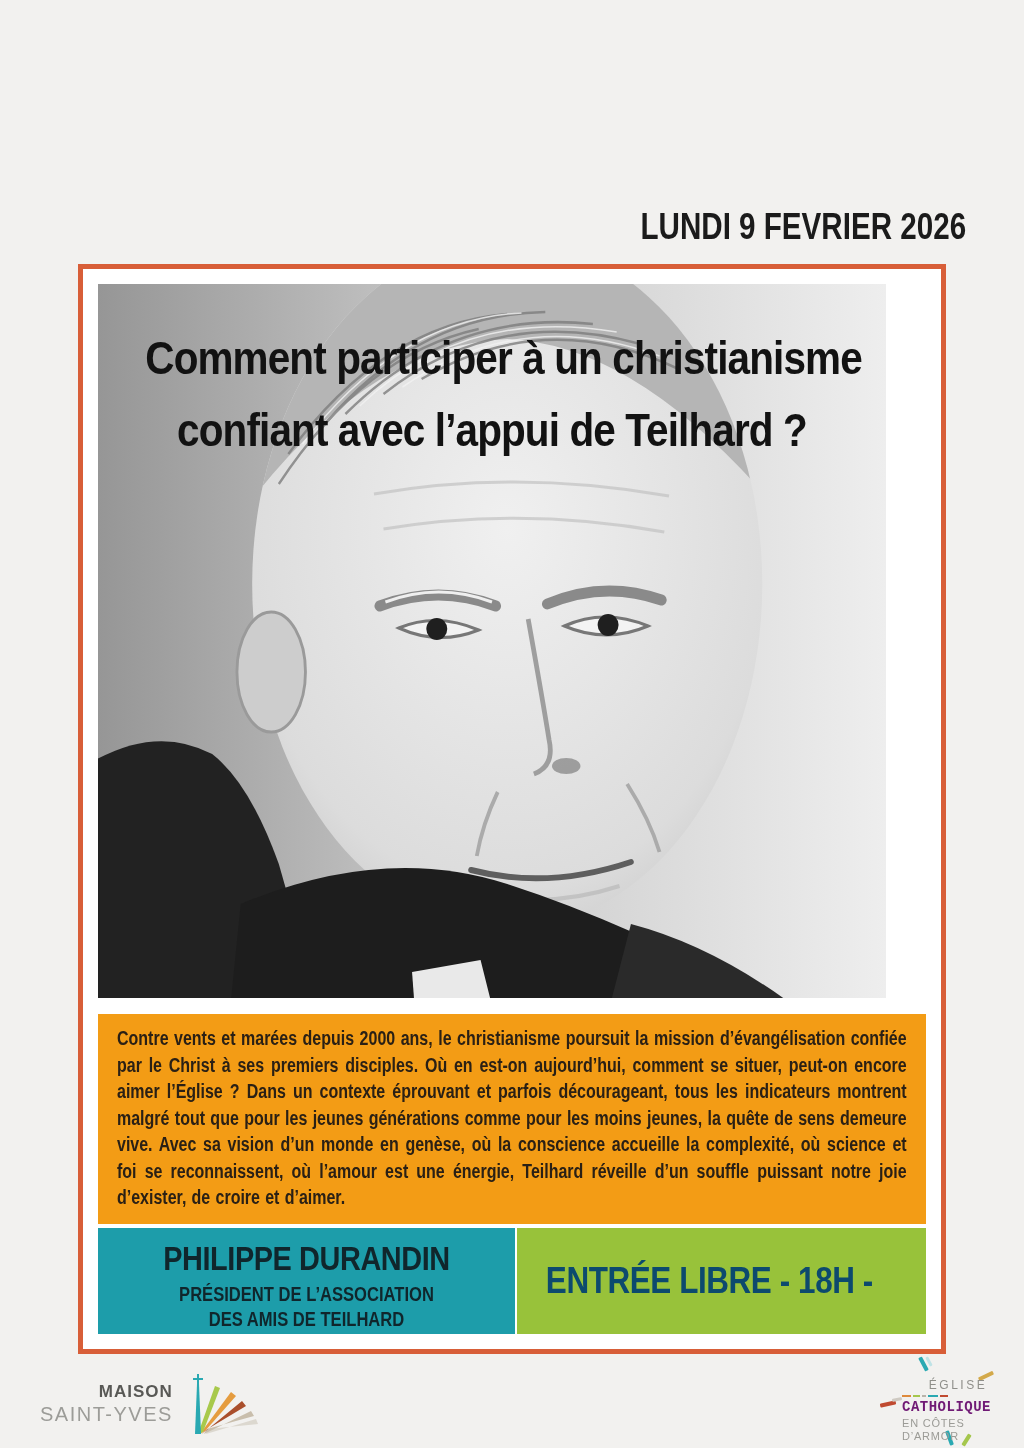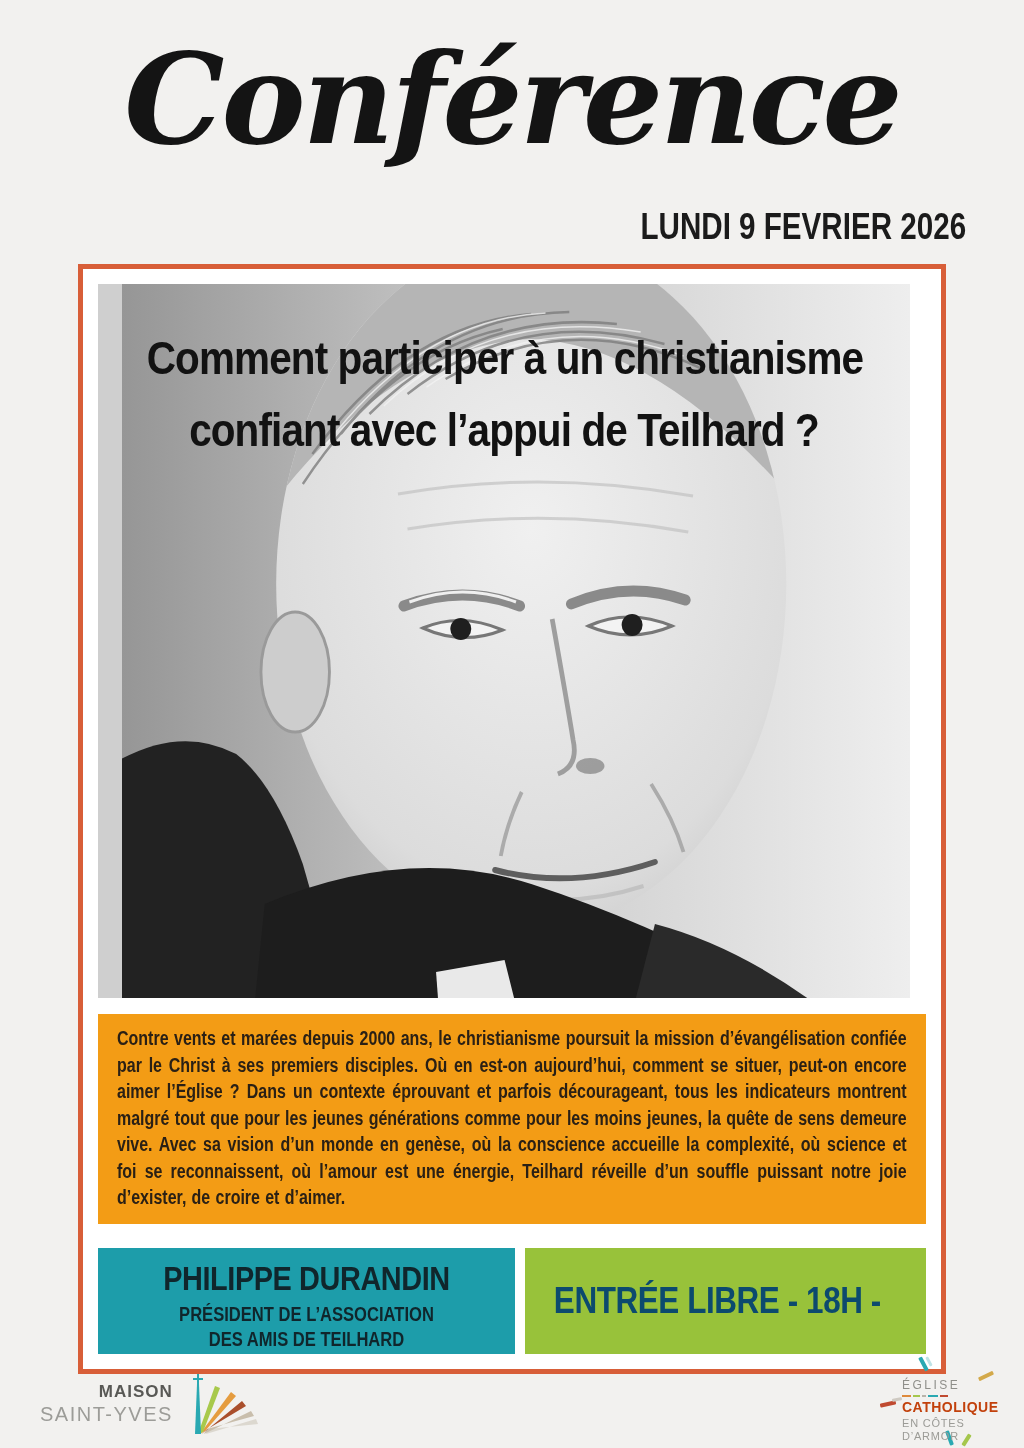--- a/index.html
+++ b/index.html
@@ -22,41 +22,41 @@
     font-size:37px; font-weight:800; color:#1b1b1b; white-space:nowrap;
     transform:scaleX(0.8); transform-origin:100% 50%; letter-spacing:0;
   }
   
   .frame{
     position:absolute; left:78px; top:264px; width:868px;
     box-sizing:border-box; border:5px solid var(--frame-border,#d85e38);
     background:#ffffff; padding:15px;
   }
   .photo-wrap{
-    position:relative; width:788px; height:714px; overflow:hidden; background:#cfcfcf;padding-left:24px;
+    position:relative; width:788px; height:714px; overflow:hidden; background:#cfcfcf;
   }
   .photo-wrap svg{display:block; width:100%; height:100%;}
   .question{
     position:absolute; left:0; right:0; top:38px; z-index:2;
     text-align:center; font-weight:800; font-size:46px; color:#121212;
     line-height:72px; letter-spacing:-1px;
   }
   .question span{display:block; transform:scaleX(0.88); transform-origin:50% 50%; white-space:nowrap;}
   
   .desc-box{
     margin-top:16px; background:var(--panel-orange,#f39c15);
     padding:11px 19px 13px; overflow:hidden;
   }
   .desc-text{
     width:963px; transform:scaleX(0.82); transform-origin:0 0;
     font-size:19.5px; font-weight:700; line-height:26.5px;
     color:#2a2015; text-align:justify; word-spacing:1px;
   }
   
-  .row{display:flex; gap:10px; margin-top:24px; height:106px;}
+  .row{display:flex; gap:2px; margin-top:4px; height:106px;}
   .speaker-box{
     width:417px; box-sizing:border-box; background:var(--panel-teal,#1d9daa);
     color:#10262c; text-align:center; padding-top:11px;
   }
   .speaker-name{font-size:34px; font-weight:800; transform:scaleX(0.85); white-space:nowrap; letter-spacing:-0.5px;}
   .speaker-role{font-size:19.5px; font-weight:800; line-height:25px; margin-top:4px; transform:scaleX(0.85); white-space:nowrap;}
   .admission-box{
     flex:1; background:var(--panel-green,#98c23a); color:#0c4a6e;
     display:flex; align-items:center; justify-content:flex-start;
   }
@@ -67,33 +67,32 @@
   .address{font-size:19.5px; margin-top:6px; transform:scaleX(0.92); transform-origin:50% 50%;}
   .hours{font-size:19.5px; margin-top:3px; transform:scaleX(0.92); transform-origin:50% 50%;}
   .maison-logo{position:absolute; left:40px; top:1372px; display:flex; align-items:center; gap:11px;}
   .maison-text{text-align:right; line-height:1.25;}
   .maison-l1{font-size:17px; font-weight:800; color:#58585
 5; letter-spacing:1px;}
   .maison-l1{font-size:17px; font-weight:800; color:#585855; letter-spacing:1px;}
   .maison-l2{font-size:20px; color:#9c9c98; letter-spacing:1.5px;}
   .eglise-logo{position:absolute; left:884px; top:1360px; width:130px; height:86px;}
   .eg-text{position:absolute; left:18px; top:18px; line-height:1.25;}
-  .eg-l1{font-size:12px; color:#8f8f8a; letter-spacing:2.5px;}
+  .eg-l1{font-size:12px; color:#8f8f8a; letter-spacing:2.5px;text-align:center;}
   .eg-sep{display:flex; gap:2px; margin:2px 0;}
   .eg-sep i{display:block; height:2px;}
-  .eg-l2{font-size:14px; font-weight:800; color:#c2410c; letter-spacing:0.5px;}
+  .eg-l2{font-size:14px; font-weight:800; color:#701a75; letter-spacing:0.5px;font-family:Liberation Mono, monospace;}
   .eg-l3{font-size:11px; color:#9b9b96; letter-spacing:0.8px;}
   .dash{position:absolute; border-radius:1px;}
 </style>
 </head>
 <body>
 
 <div class="page">
 
-  <div class="title">Conférence</div>
   <div class="date">LUNDI 9 FEVRIER 2026</div>
 
   <div class="frame">
 
     <div class="photo-wrap">
       <svg viewBox="0 0 828 714" preserveAspectRatio="none">
         <defs>
           <linearGradient id="bg" x1="0" y1="0" x2="1" y2="0">
             <stop offset="0" stop-color="#969696"></stop>
             <stop offset="0.45" stop-color="#c9c9c9"></stop>

